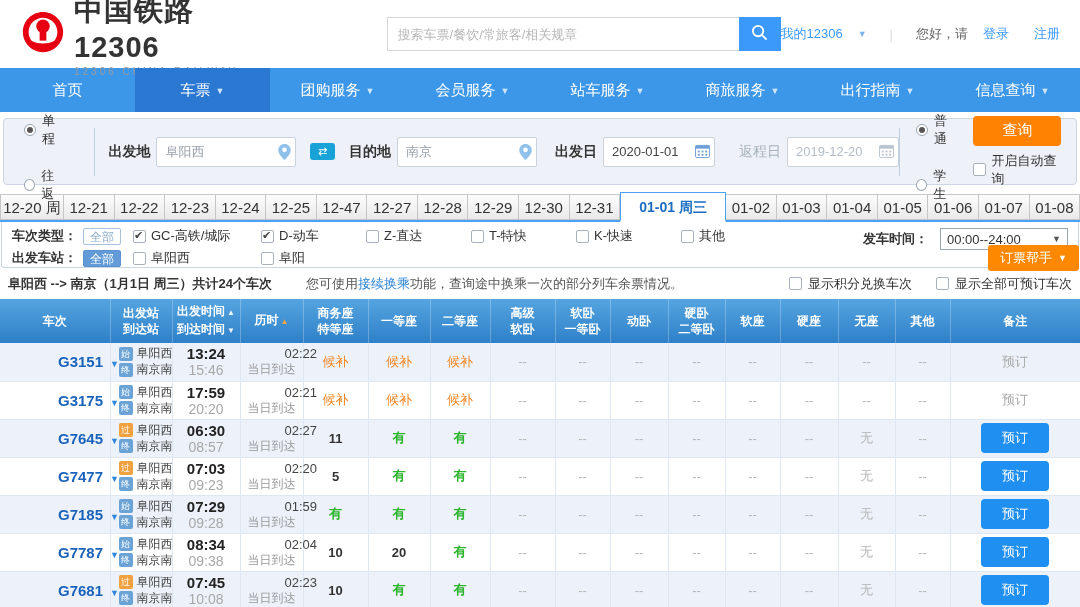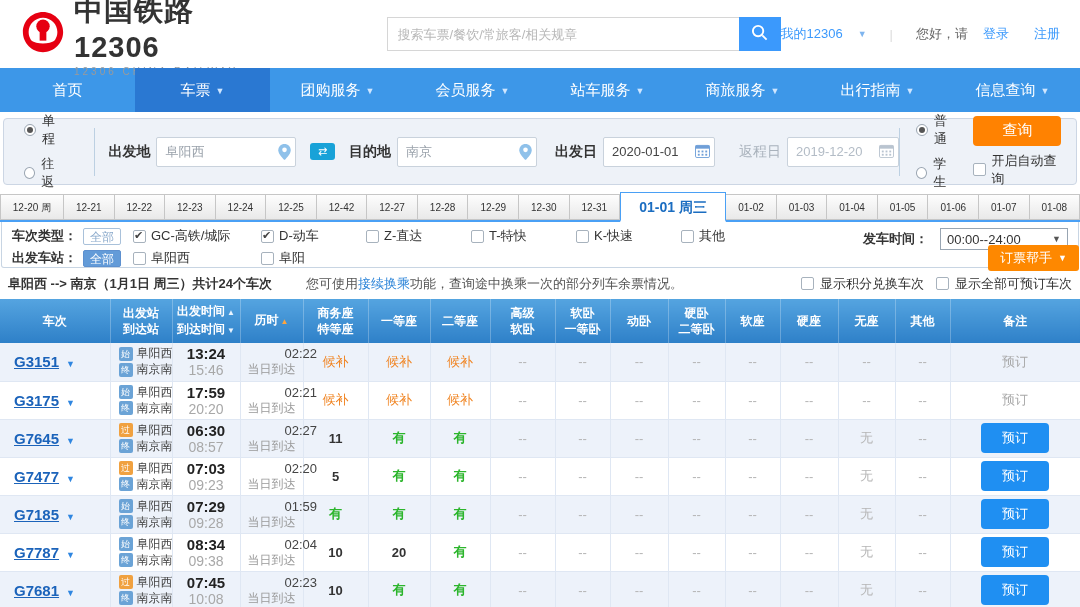--- a/index.html
+++ b/index.html
@@ -28,21 +28,21 @@
   .nav-item { flex:1; display:flex; align-items:center; justify-content:center; gap:5px;
     color:#fff; font-size:15px; cursor:pointer; }
   .nav-item.active { background:#2a78d2; }
   .nav-caret { font-size:9px; color:#cfe6ff; margin-top:2px; }
 
   
   .panel-wrap { padding:6px 3px 7px 3px; }
   .query-panel { height:67px; background:#eef2f8; border:1px solid #ccd6e4; border-radius:4px;
     display:flex; align-items:center; padding:0 12px; position:relative; }
   .trip-radios { display:flex; flex-direction:column; gap:7px; padding:0 14px 0 8px; }
-  .radio-line { display:flex; align-items:center; gap:6px; font-size:13px; color:#333; cursor:pointer; }
+  .radio-line { display:flex; align-items:center; gap:6px; font-size:13px; color:#333; cursor:pointer;margin-top:12px; }
   .radio { width:12px; height:12px; border:1px solid #9aa5b1; border-radius:50%; background:#fff; }
   .radio.on::after { content:""; display:block; width:6px; height:6px; margin:2px; border-radius:50%; background:#555; }
   .vsep { width:1px; height:48px; background:#bcd0e2; margin:0 14px; }
   .fld { display:flex; align-items:center; gap:6px; }
   .fld-label { font-size:14px; font-weight:bold; color:#333; white-space:nowrap; }
   .fld-label.dim { color:#a9b2bc; font-weight:normal; }
   .txt-box { position:relative; }
   .txt-box input { width:140px; height:30px; border:1px solid #c9d2dc; border-radius:2px; padding:0 26px 0 8px;
     font-size:13px; color:#9aa2ab; background:#fff; outline:none; }
   .txt-box input.dateval { color:#444; width:112px; }
@@ -53,21 +53,21 @@
   .type-radios { display:flex; flex-direction:column; gap:7px; margin:0 16px 0 2px; }
   .query-right { display:flex; flex-direction:column; align-items:flex-start; gap:6px; }
   .query-btn { width:88px; height:30px; background:#ff8201; color:#fff; border:none; border-radius:4px;
     font-size:15px; cursor:pointer; }
   .auto-line { display:flex; align-items:center; gap:5px; font-size:13px; color:#333; }
   .cb { width:13px; height:13px; border:1px solid #a7b2bd; border-radius:2px; background:#fff; position:relative; flex:none; display:inline-block; }
   .cb[data-checked="true"]::after { content:"✔"; position:absolute; top:-2px; left:0px; font-size:11px; color:#444; }
 
   
   .tabs { display:flex; align-items:flex-end; height:30px; border-bottom:2px solid #4aa0f5; padding:0; }
-  .tab { flex:1; height:26px; line-height:25px; text-align:center; font-size:10px; color:#333;
+  .tab { flex:1; height:26px; line-height:25px; text-align:center; font-size:15px; color:#333;
     background:linear-gradient(180deg,#fdfdfd,#e9e9e9); border:1px solid #c6c6c6; border-left:none;
     cursor:pointer; white-space:nowrap; overflow:hidden; }
   .tab:first-child { border-left:1px solid #c6c6c6; flex:1.25; }
   .tab.active { flex:2.1; height:30px; line-height:29px; background:#fff; color:#1b6dc1; font-weight:bold;
     font-size:14px; border:1px solid #4aa0f5; border-bottom:2px solid #fff; margin-bottom:-2px; }
 
   
   .filter-box { margin:0 1px; border:1px solid #c8d5e3; border-top:none; border-radius:0 0 3px 3px;
     position:relative; padding:5px 10px 6px 10px; height:46px; }
   .f-row { display:flex; align-items:center; height:18px; margin-bottom:4px; }
@@ -84,34 +84,34 @@
   .helper-btn { position:absolute; right:-1px; bottom:-4px; background:#fe8800; color:#fff; border:none;
     border-radius:3px; font-size:13px; padding:4px 12px; cursor:pointer; display:flex; align-items:center; gap:6px; }
   .helper-caret { font-size:9px; }
 
   
   .result-bar { height:31px; display:flex; align-items:center; padding:0 8px; font-size:13px; }
   .route-sum { font-weight:bold; color:#333; white-space:nowrap; }
   .tip { margin-left:34px; color:#555; white-space:nowrap; }
   .tip a { color:#2c84d8; text-decoration:none; }
   .rb-checks { margin-left:auto; display:flex; align-items:center; gap:4px; white-space:nowrap; }
-  .rb-checks .chk-item { gap:6px; margin-left:8px; }
+  .rb-checks .chk-item { gap:6px; margin-left:20px; }
 
   
   table.trains { width:1080px; border-collapse:collapse; table-layout:fixed; }
   thead th { height:44px; background:linear-gradient(180deg,#55a4e0,#2e80c8); color:#fff; font-size:12px;
     font-weight:bold; border-right:1px solid rgba(255,255,255,.25); line-height:16px; }
   thead th:last-child { border-right:none; }
   .arr-w { font-size:8px; color:#e8f4ff; margin-left:2px; }
   .arr-o { font-size:8px; color:#ffa43c; margin-left:2px; }
   tbody td { height:38px; border-right:1px solid #dfe7f3; border-bottom:1px solid #dfe7f3;
     text-align:center; font-size:13px; color:#555; }
   tbody tr.alt td { background:#edf2fa; }
   .td-no { text-align:left; padding-left:14px; white-space:nowrap; }
-  .train-no { color:#1b63ba; font-weight:bold; font-size:15px; text-decoration:underline; cursor:pointer; }
+  .train-no { color:#1b63ba; font-weight:bold; font-size:15px; cursor:pointer;margin-left:44px; }
   .tn-caret { font-size:9px; color:#2f86e0; margin-left:7px; cursor:pointer; }
   .td-st { text-align:left; padding-left:8px; }
   .st-line { display:flex; align-items:center; height:16px; font-size:12px; color:#444; white-space:nowrap; }
   .badge { width:14px; height:14px; line-height:14px; border-radius:2px; color:#fff; font-size:9px;
     text-align:center; margin-right:4px; flex:none; }
   .b-blue { background:#6ba3d6; } .b-orange { background:#f0a140; }
   .dep { font-size:15px; font-weight:bold; color:#222; line-height:17px; }
   .arv { font-size:14px; color:#a8a8a8; line-height:16px; }
   .dur { font-size:13px; color:#444; line-height:16px;padding-left:44px; }
   .day { font-size:12px; color:#999; line-height:15px; }
@@ -303,21 +303,21 @@
   </div>
 </div>
 
 <div class="tabs">
   <div class="tab">12-20 周</div>
   <div class="tab">12-21</div>
   <div class="tab">12-22</div>
   <div class="tab">12-23</div>
   <div class="tab">12-24</div>
   <div class="tab">12-25</div>
-  <div class="tab">12-42</div>
+  <div class="tab">12-47</div>
   <div class="tab">12-27</div>
   <div class="tab">12-28</div>
   <div class="tab">12-29</div>
   <div class="tab">12-30</div>
   <div class="tab">12-31</div>
   <div class="tab active">01-01 周三</div>
   <div class="tab">01-02</div>
   <div class="tab">01-03</div>
   <div class="tab">01-04</div>
   <div class="tab">01-05</div>

